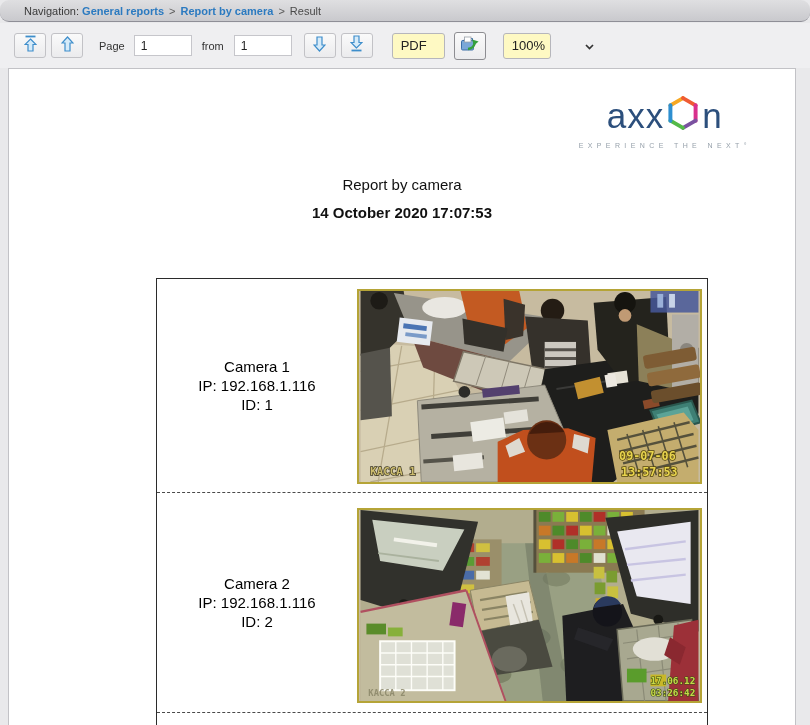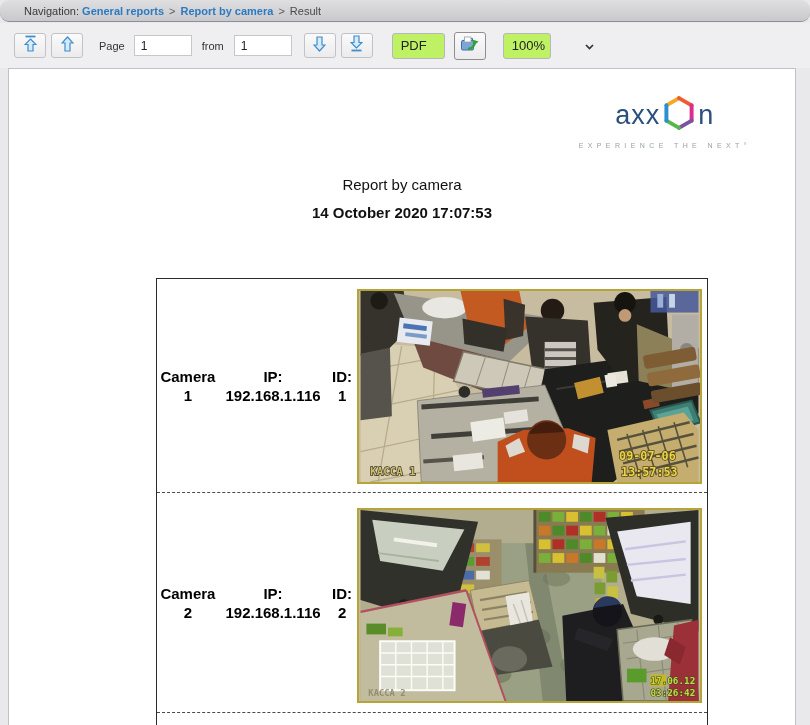--- a/index.html
+++ b/index.html
@@ -42,21 +42,21 @@
   .lbl-page { margin:0 9px 0 11px; }
   .lbl-from { margin:0 10px 0 10px; }
   .tb-input {
     width:58px; height:21px;
     border:1px solid #c6c6cb; background:#fff;
     font-size:12px; color:#222; padding:0 6px;
     font-family:"Liberation Sans",sans-serif;
   }
   .grp-down { margin-left:12px; }
   .tb-select {
-    height:26px; background:#bef264;
+    height:26px; background:#fef9c3;
     border:1px solid #b6b6bc; border-radius:3px;
     display:flex; align-items:center; justify-content:space-between;
     padding:0 8px; font-size:13px; color:#222; cursor:pointer;gap:40px;
   }
   .sel-format { width:53px; margin-left:14px; }
   .sel-zoom   { width:48px; margin-left:12px; }
   .tb-btn.export {
     width:32px; height:28px; margin-left:9px;
     border:1px solid #8d8d92;
   }
@@ -64,21 +64,21 @@
   
   .page {
     position:absolute; top:68px; left:8px; width:788px; height:657px;
     background:#fff;
     border:1px solid #c2c2c6; border-bottom:none;
   }
 
   .logo { position:absolute; top:26px; right:44px; text-align:center; }
   .logo-row {
     display:flex; align-items:center; justify-content:center;
-    font-size:27px; letter-spacing:1px; color:#2c4f7c; line-height:1;
+    font-size:35px; letter-spacing:1px; color:#2c4f7c; line-height:1;
   }
   .logo-row .soft { color:#a3adb6; letter-spacing:2px; }
   .logo-row svg { margin:0 2px; }
   .logo-tagline {
     margin-top:6px; font-size:7px; letter-spacing:4.4px;
     color:#97a1ab; white-space:nowrap;
   }
 
   .report-title, .report-date {
     position:absolute; left:0; width:100%; text-align:center;
@@ -91,22 +91,22 @@
   .report-table {
     position:absolute; top:209px; left:147px; width:552px; height:448px;
     border:1px solid #2b2b2b; border-bottom:none;
   }
   .cam-row { display:flex; border-bottom:1px dashed #4a4a4a; }
   .row-1 { height:214px; }
   .row-2 { height:220px;justify-content:center; }
   .row-stub { height:12px; }
   .cell-info {
     width:200px;
-    display:flex; flex-direction:row; justify-content:center; align-items:center;
-    font-size:15px; line-height:19px; color:#000; text-align:center;font-weight:bold;
+    display:flex; flex-direction:column; justify-content:center; align-items:center;
+    font-size:15px; line-height:19px; color:#000; text-align:center;
   }
   .cell-img { flex:1; display:flex; align-items:center; }
   .row-1 .cell-img { padding:10px 3px 9px 0; }
   .row-2 .cell-img { padding:15px 3px 10px 0; }
   .snapshot {
     width:345px; height:195px;
     border:2px solid #b5a437; background:#c7bba0;
   }
   .snapshot svg { display:block; width:100%; height:100%; }
   .osd { font-family:"DejaVu Sans Mono",monospace; font-weight:bold; }

